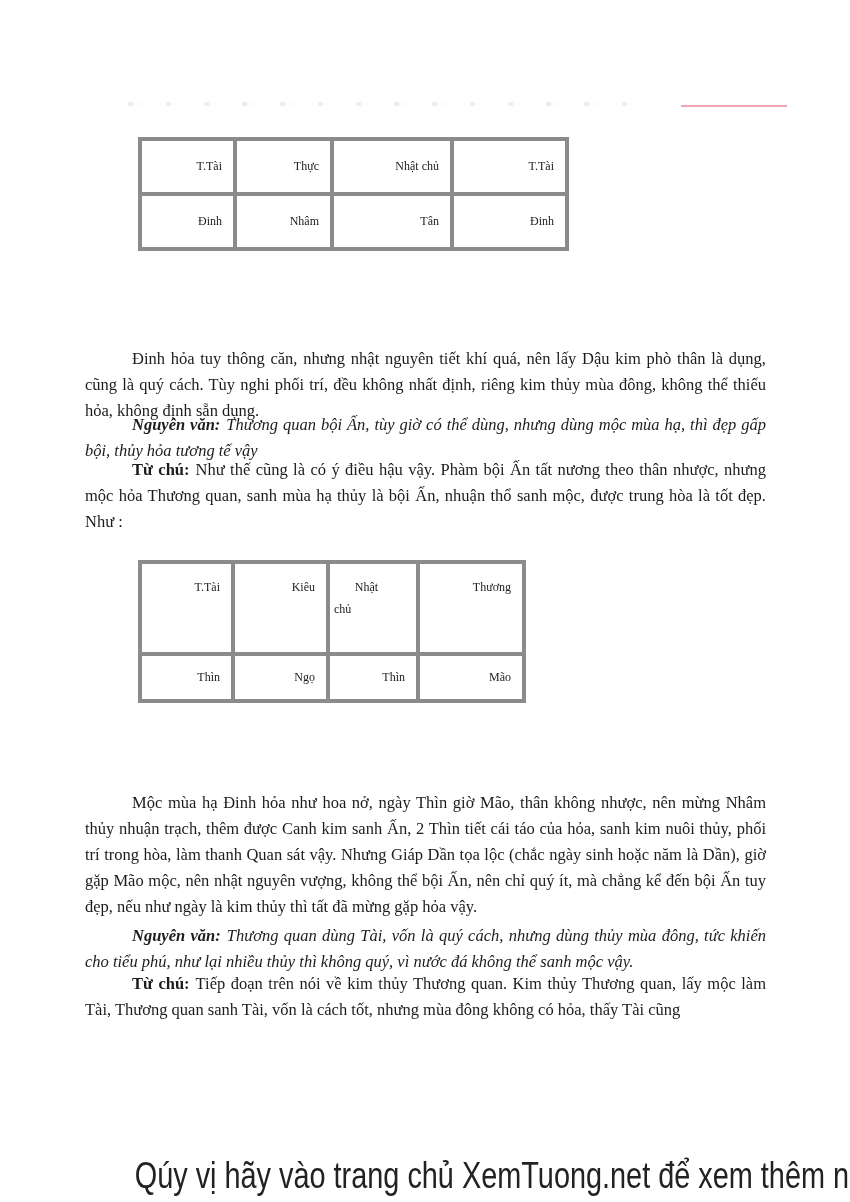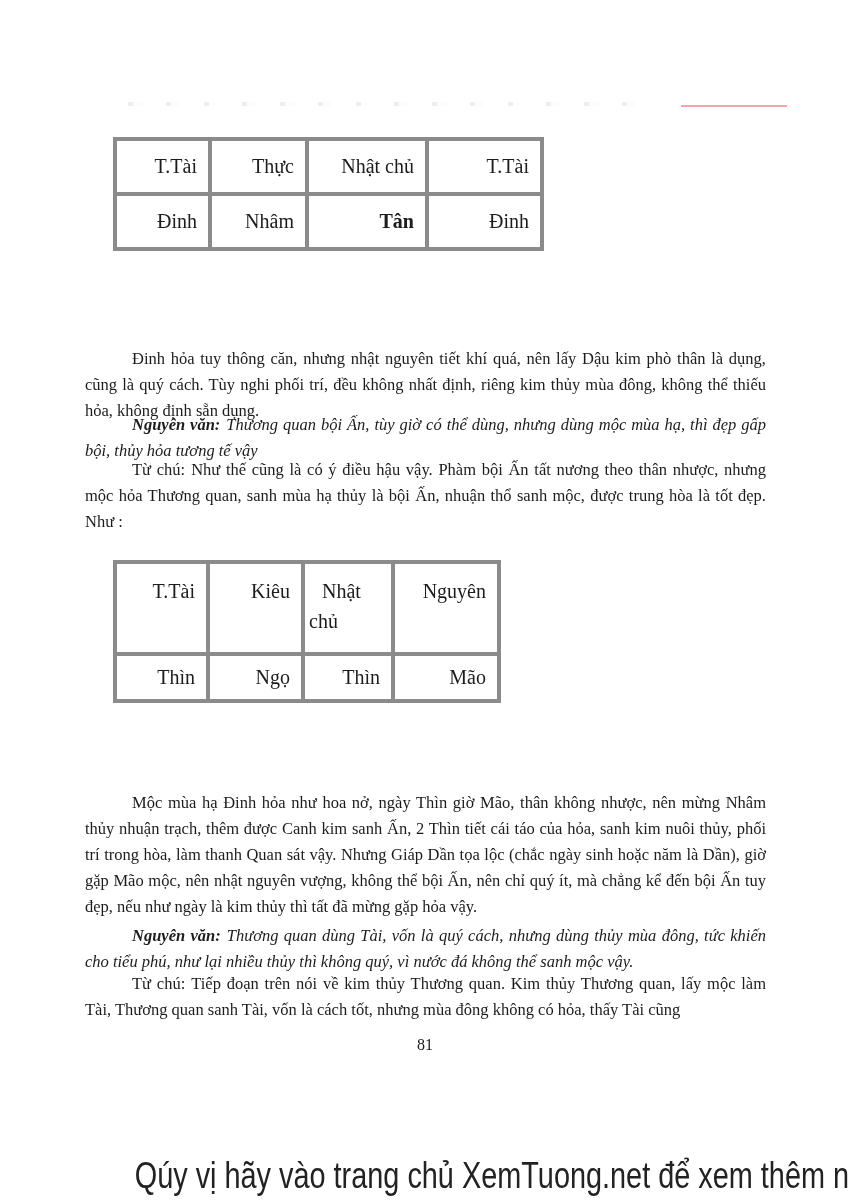--- a/index.html
+++ b/index.html
@@ -23,36 +23,37 @@
   .pink-line{
     position:absolute;left:681px;top:105px;width:106px;height:2px;
     background:#f2a5ae;
   }
 
   
   table.grid{
     border-collapse:collapse;
     table-layout:fixed;
     position:absolute;
-    font-size:20px;
+    font-size:12px;
+    margin-left:25px;
   }
   table.grid td{
     border:4px solid #8b8b8b;
     text-align:right;
     vertical-align:middle;
     padding:0 11px 0 2px;
     background:transparent;
   }
   .t1{left:113px;top:137px;}
   .t1 td{height:51px;}
   .t2{left:113px;top:560px;}
   .t2 tr.r1 td{height:72px;vertical-align:top;padding-top:16px;}
   .t2 tr.r2 td{height:43px;}
   .t2 tr.r3 td{height:43px;}
-  td.bold{font-weight:bold;}
+  td.bold{font-weight:normal;}
   td.wrap-cell{padding:16px 6px 0 4px;}
   td.wrap-cell .l1{display:block;text-align:center;padding-right:4px;}
   td.wrap-cell .l2{display:block;text-align:left;padding-left:2px;margin-top:7px;}
 
   
   .watermark{
     position:absolute;
     left:38px;top:532px;width:800px;
     font-family:"Liberation Sans","DejaVu Sans",sans-serif;
     font-weight:bold;
@@ -75,21 +76,21 @@
     text-indent:47px;
   }
   .p1{top:334px;margin-top:12px;}
   .p2{top:412px;}
   .p3{top:457px;}
   .p4{top:790px;}
   .p5{top:923px;}
   .p6{top:971px;}
   .italic{font-style:italic;}
   .lead-bi{font-weight:bold;font-style:italic;margin-right:6px;margin-top:16px;}
-  .lead-b{font-weight:normal;margin-right:6px;}
+  .lead-b{font-weight:bold;margin-right:6px;}
   .chapter-heading{
     position:absolute;left:85px;width:681px;margin:0;
     top:889px;
     font-size:16.5px;line-height:26px;
     font-weight:bold;
     text-indent:47px;
     text-align:left;
   }
 
   .page-number{
@@ -159,38 +160,37 @@
         <col style="width:106px">
       </colgroup>
     <tbody>
         <tr class="r1">
       <td>T.Tài</td>
       <td>Kiêu</td>
       <td class="wrap-cell">
         <span class="l1">Nhật</span>
         <span class="l2">chủ</span>
       </td>
-      <td>Nguyên</td>
+      <td>Thương</td>
     </tr>
     <tr class="r3">
       <td>Thìn</td>
       <td>Ngọ</td>
       <td>Thìn</td>
       <td>Mão</td>
     </tr>
   </tbody>
     </table>
 
 
   <p class="para p4">Mộc mùa hạ Đinh hỏa như hoa nở, ngày Thìn giờ Mão, thân không nhược, nên mừng Nhâm thủy nhuận trạch, thêm được Canh kim sanh Ấn, 2 Thìn tiết cái táo của hỏa, sanh kim nuôi thủy, phối trí trong hòa, làm thanh Quan sát vậy. Nhưng Giáp Dần tọa lộc (chắc ngày sinh hoặc năm là Dần), giờ gặp Mão mộc, nên nhật nguyên vượng, không thể bội Ấn, nên chỉ quý ít, mà chẳng kể đến bội Ấn tuy đẹp, nếu như ngày là kim thủy thì tất đã mừng gặp hỏa vậy.</p>
 
 
   <p class="para p5"><span class="lead-bi">Nguyên văn:</span><span class="italic">Thương quan dùng Tài, vốn là quý cách, nhưng dùng thủy mùa đông, tức khiến cho tiểu phú, như lại nhiều thủy thì không quý, vì nước đá không thể sanh mộc vậy.</span></p>
 
   <p class="para p6"><span class="lead-b">Từ chú:</span><span>Tiếp đoạn trên nói về kim thủy Thương quan. Kim thủy Thương quan, lấy mộc làm Tài, Thương quan sanh Tài, vốn là cách tốt, nhưng mùa đông không có hỏa, thấy Tài cũng</span></p>
 
-  <div class="page-number">81</div>
 
   <div class="footer-banner">
     <span class="txt">Qúy vị hãy vào trang chủ XemTuong.net để xem thêm nhiều mục hay khác</span>
   </div>
 
 </div>
 
 </body></html>

